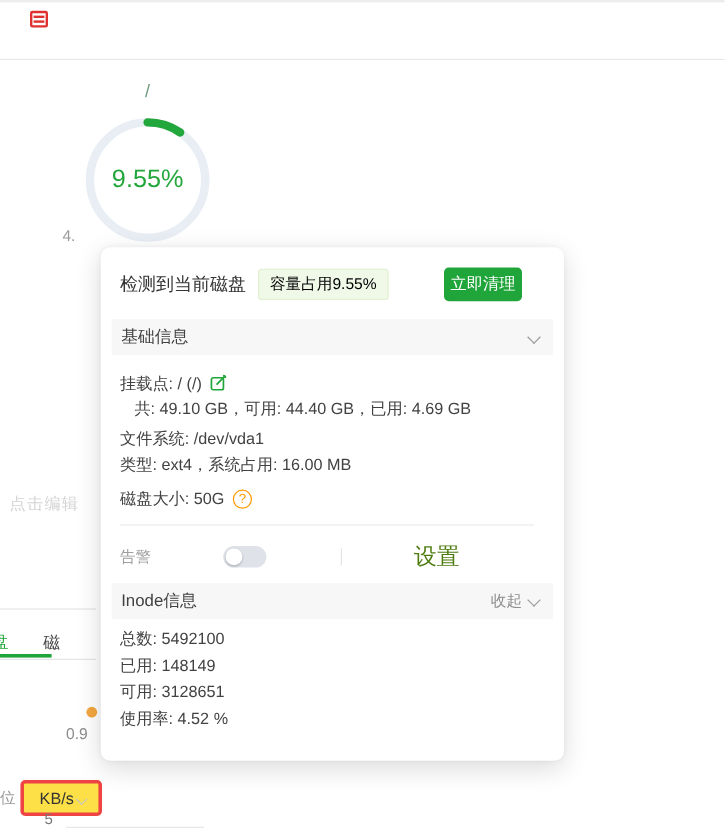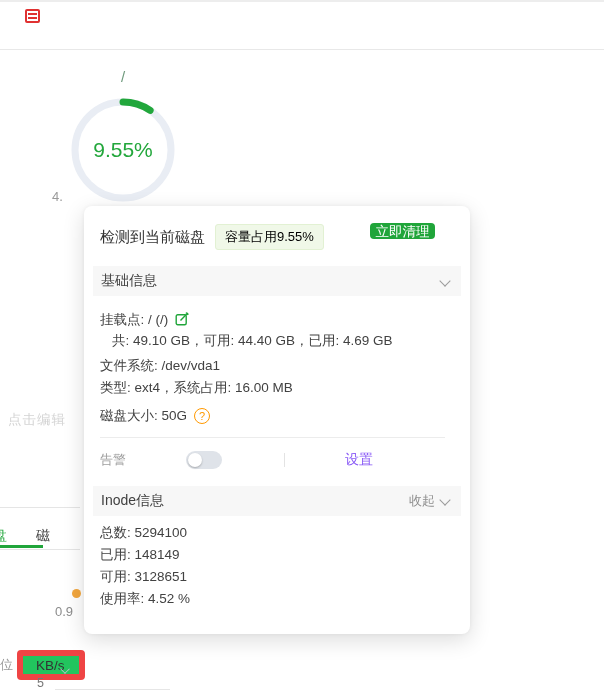--- a/index.html
+++ b/index.html
@@ -28,36 +28,36 @@
   .tabbar-bottom { position:absolute; left:0; top:549px; width:80px; height:1px; background:#e5e5e5; }
   .tab-frag-green { position:absolute; left:0; top:526px; width:8px; height:20px; overflow:hidden; }
   .tab-frag-green span { display:inline-block; margin-left:-7px; font-size:14px; color:#20a53a; }
   .tab-underline { position:absolute; left:0; top:545px; width:43px; height:3px; background:#20a53a; }
   .tab-disk { position:absolute; left:36px; top:527px; font-size:14px; color:#454545; }
 
   .legend-dot { position:absolute; left:72px; top:589px; width:9px; height:9px; border-radius:50%; background:#f3a73f; }
   .legend-val { position:absolute; left:55px; top:604px; font-size:13px; color:#8c8c8c; }
 
   .unit-label { position:absolute; left:0; top:656px; font-size:13px; color:#999; }
-  .unit-select { position:absolute; left:17px; top:650px; width:68px; height:30px; border:6px solid #ef4444; border-radius:4px; background:#22c55e; display:flex; align-items:center; }
+  .unit-select { position:absolute; left:17px; top:650px; width:68px; height:30px; border:3px solid #ef4444; border-radius:4px; background:#fde047; display:flex; align-items:center; }
   .unit-select .val { margin-left:13px; font-size:13.5px; color:#333; }
   .axis-tick { position:absolute; left:37px; top:676px; font-size:12.5px; color:#777; }
   .axis-line { position:absolute; left:55px; top:689px; width:115px; height:1px; background:#e6e6e6; }
 
   .chev { width:8px; height:8px; border-right:1.6px solid #9b9b9b; border-bottom:1.6px solid #9b9b9b; transform:rotate(45deg); display:inline-block; }
   .chev.light { border-color:#c0c4cc; }
   .unit-select .chev { position:absolute; right:10px; top:9px; }
 
   
   .popup { position:absolute; left:84px; top:206px; width:386px; height:428px; background:#fff; border-radius:8px;
            box-shadow:0 6px 22px rgba(0,0,0,0.14), 0 0 4px rgba(0,0,0,0.05); }
   .popup-header { position:absolute; left:16px; top:17px; right:16px; height:28px; display:flex; align-items:center; }
   .popup-title { font-size:15px; color:#333; }
   .usage-badge { margin-left:10px; padding:3px 9px; background:#f0f8e8; border:1px solid #e2f1d3; border-radius:3px; font-size:13px; color:#000000; }
-  .clean-btn { position:absolute; right:19px; top:0px; width:65px; height:16px; background:#20a53a; border:none; border-radius:4px; color:#fff; font-size:13.5px; cursor:pointer; font-family:"Liberation Sans", sans-serif; }
+  .clean-btn { position:absolute; right:19px; top:0px; width:65px; height:28px; background:#20a53a; border:none; border-radius:4px; color:#fff; font-size:13.5px; cursor:pointer; font-family:"Liberation Sans", sans-serif; }
 
   .section-bar { position:absolute; left:9px; width:368px; height:30px; background:#f7f7f7; display:flex; align-items:center; }
   .section-bar .sec-title { margin-left:8px; font-size:14px; color:#404040; }
   .section-bar .right { position:absolute; right:12px; display:flex; align-items:center; gap:6px; }
   .collapse-label { font-size:13px; color:#8f8f8f; }
   .sec-basic { top:60px; }
   .sec-inode { top:280px; }
 
   .row { position:absolute; left:16px; font-size:13.5px; color:#424242; display:flex; align-items:center; }
   .r-mount { top:105px; }
@@ -69,21 +69,21 @@
   .r-alarm { top:245px;gap:48px; }
   .r-i1 { top:318px; } .r-i2 { top:340px; } .r-i3 { top:362px; } .r-i4 { top:384px; }
 
   .edit-icon { margin-left:7px; display:inline-block; }
   .q-icon { margin-left:7px; width:16px; height:16px; border:1.5px solid #ff9900; border-radius:50%; color:#ff9900; font-size:11px; display:inline-flex; align-items:center; justify-content:center; }
 
   .alarm-label { color:#9e9e9e; font-size:13px; }
   .toggle { margin-left:12px; position:relative; width:36px; height:18px; border-radius:9px; background:#dfe3e9; cursor:pointer; }
   .toggle .knob { position:absolute; left:2px; top:2px; width:14px; height:14px; border-radius:50%; background:#fff; box-shadow:0 1px 2px rgba(0,0,0,.25); }
   .v-div { margin:0 12px 0 14px; width:1px; height:14px; background:#e3e3e3; }
-  .settings-link { color:#8b5cf6; font-size:14px; cursor:pointer; }
+  .settings-link { color:#4d7c0f; font-size:19px; cursor:pointer; }
 </style>
 </head>
 <body>
 
 <div id="screen">
 
   <div class="top-edge"></div>
   <div class="brand-icon"></div>
   <div class="hline" style="left:0; top:49px; width:604px;"></div>
 
@@ -159,19 +159,19 @@
     </div>
 
     <div class="section-bar sec-inode">
       <span class="sec-title">Inode信息</span>
       <span class="right">
         <span class="collapse-label">收起</span>
         <span class="chev" style="margin-top:-3px;"></span>
       </span>
     </div>
 
-    <div class="row r-i1">总数: 5294100</div>
+    <div class="row r-i1">总数: 5492100</div>
     <div class="row r-i2">已用: 148149</div>
     <div class="row r-i3">可用: 3128651</div>
     <div class="row r-i4">使用率: 4.52 %</div>
   </div>
 
 </div>
 
 </body></html>

